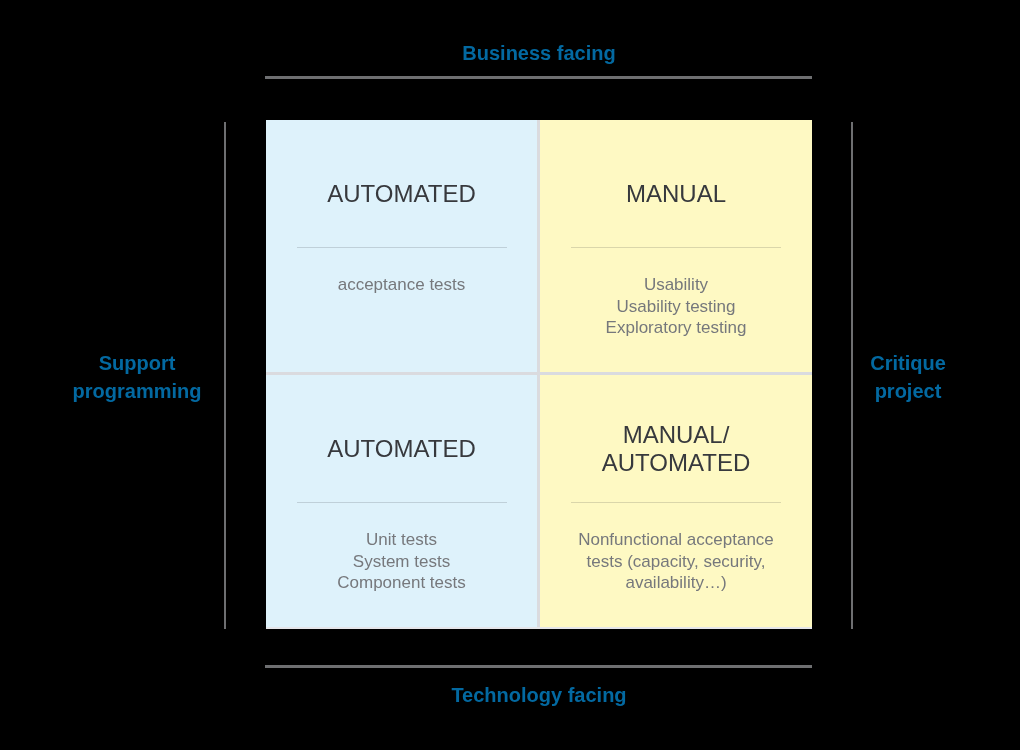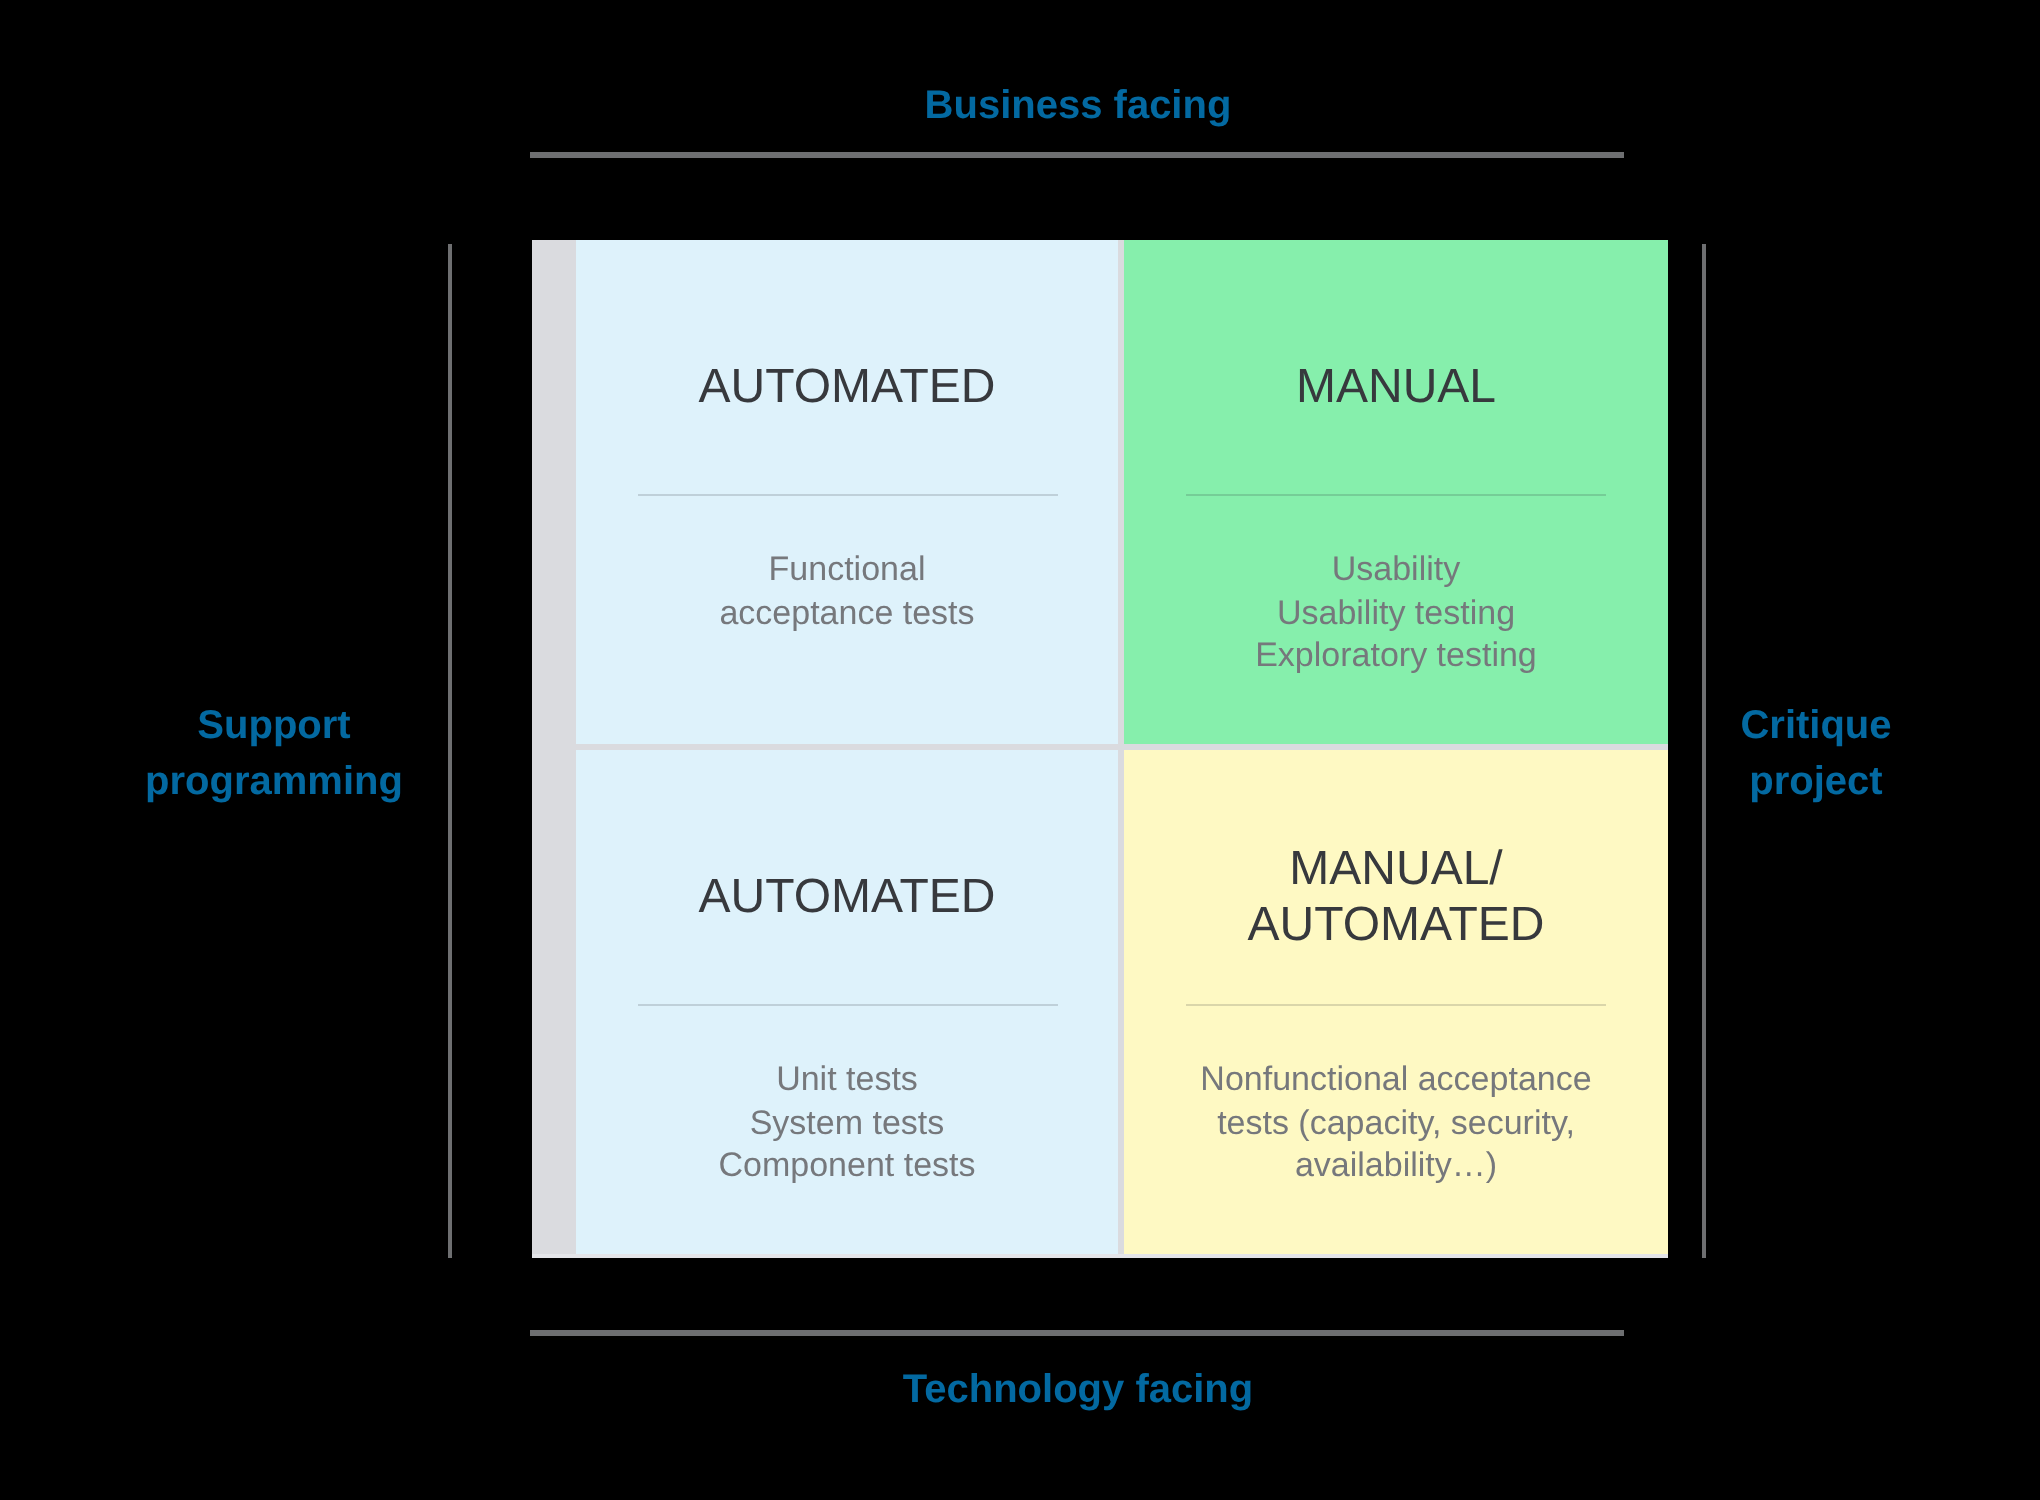--- a/index.html
+++ b/index.html
@@ -38,21 +38,20 @@
   .grid {
     position: absolute;
     left: 266px; top: 120px;
     width: 546px; height: 507px;
     display: grid;
     grid-template-columns: 271px 272px;
     grid-template-rows: 252px 252px;
     gap: 3px;
     background: #dadbdf;
     border-bottom: 2px solid #e4e5e9;
-    padding-left: 22px;
   }
   .quad { overflow: hidden; }
   .quad-head {
     box-sizing: border-box;
     height: 127px;
     padding-top: 20px;
     display: flex;
     flex-direction: column;
     align-items: center;
     justify-content: center;
@@ -99,26 +98,25 @@
   <div class="v-line v-line--right"></div>
 
   <div class="grid">
 
     <section class="quad" style="background: rgb(222, 242, 251);">
       <div class="quad-head">
         <div class="quad-title">AUTOMATED</div>
       </div>
       <hr class="quad-divider">
       <div class="quad-body">
-        <div>Functional</div>
         <div>acceptance tests</div>
       </div>
     </section>
 
-    <section class="quad" style="background: #86efac;">
+    <section class="quad" style="background: #fef9c3;">
       <div class="quad-head">
         <div class="quad-title">MANUAL</div>
       </div>
       <hr class="quad-divider">
       <div class="quad-body">
         <div>Usability</div>
         <div>Usability testing</div>
         <div>Exploratory testing</div>
       </div>
     </section>

